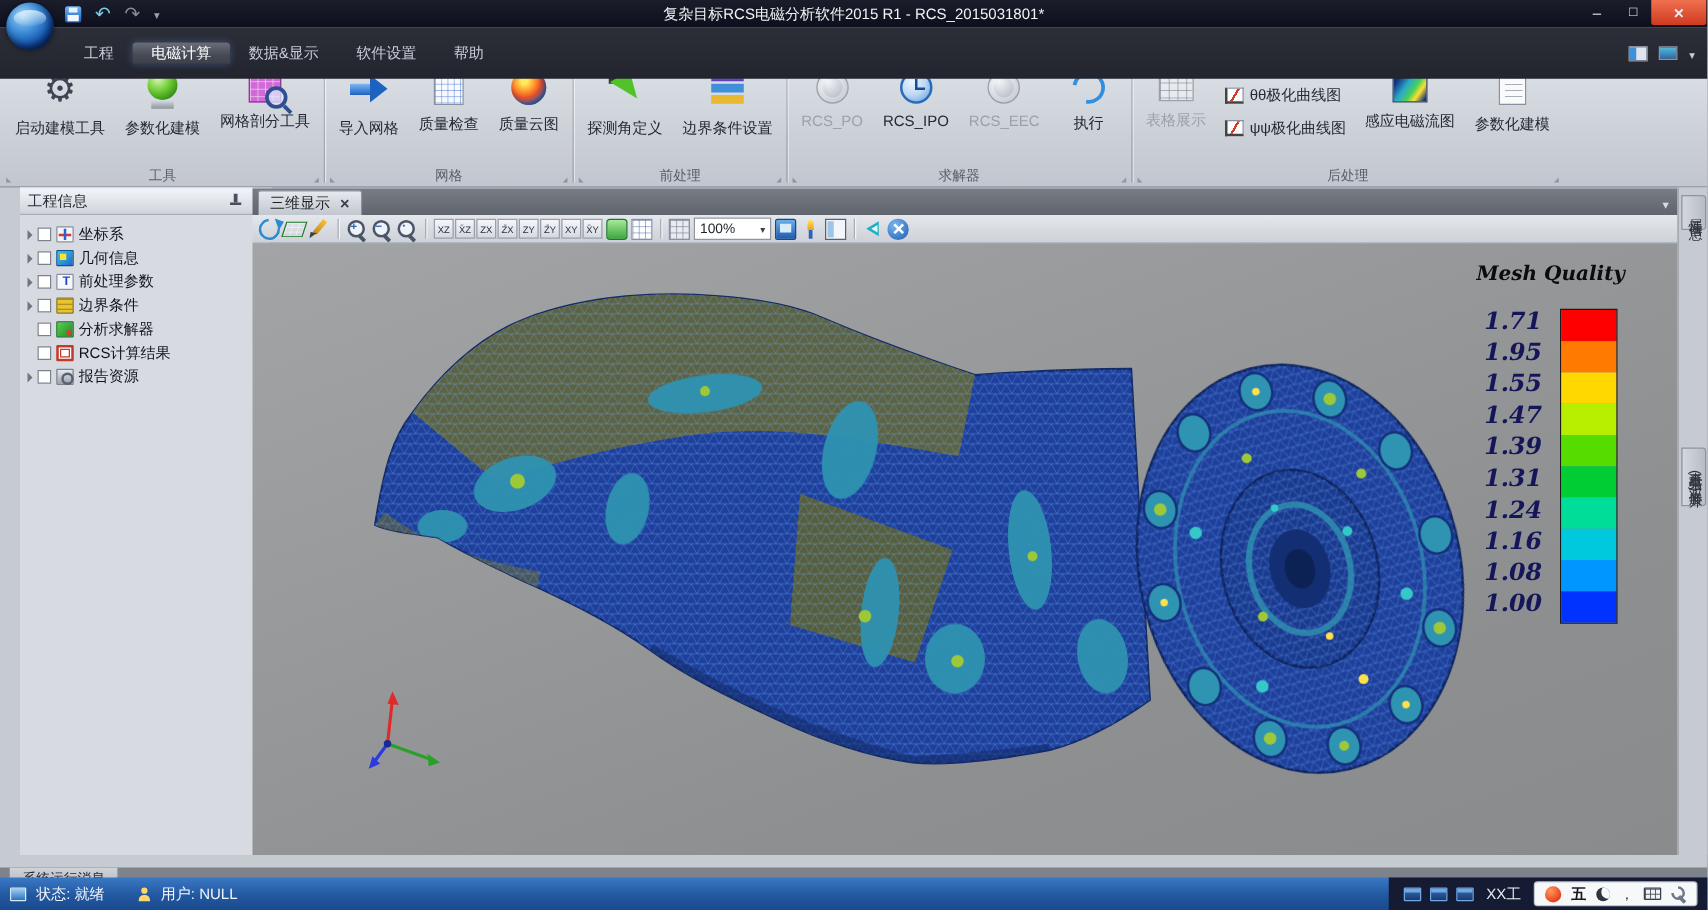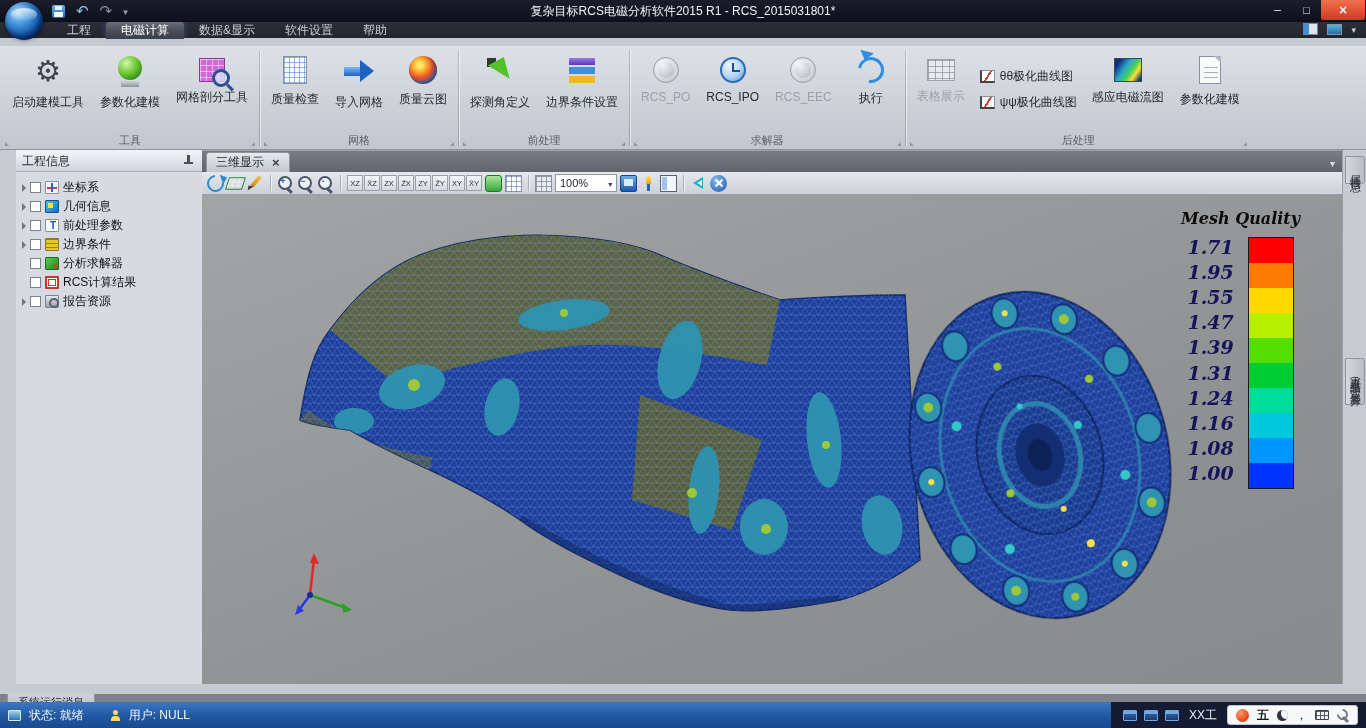--- a/index.html
+++ b/index.html
@@ -19,21 +19,21 @@
 .qat-undo::before{content:"↶";color:#7fd0e8;font-size:15px}
 .qat-redo::before{content:"↷";color:#8a8f9a;font-size:15px}
 .qat-caret::before{content:"▾";color:#9aa0ac;font-size:9px}
 .title{position:absolute;left:200px;right:200px;top:0;height:22px;line-height:22px;text-align:center;color:#f2f3f6;font-size:12px;white-space:nowrap}
 .winbtns{position:absolute;right:0;top:0;height:22px;display:flex;align-items:flex-start}
 .wb{width:29px;height:20px;display:flex;align-items:center;justify-content:center;color:#e8eaf0;font-size:12px}
 .wb.max{font-size:11px}
 .wb.close{width:44px;font-size:14px;font-weight:bold;background:linear-gradient(#f0704f,#cf3a20);border-radius:0 0 2px 2px;margin-right:1px}
 
 
-.menubar{position:absolute;top:22px;left:0;right:0;height:16px;background:linear-gradient(#2c2e38,#22242e);display:flex;align-items:flex-start;z-index:20}
+.menubar{position:absolute;top:22px;left:0;right:0;height:41px;background:linear-gradient(#2c2e38,#22242e);display:flex;align-items:center;z-index:20}
 .menu-tabs{display:flex;margin-left:52px}
 .mtab{padding:0 15px;display:flex;align-items:center;color:#c9cdd6;font-size:12px}
 .mtab.active{background:linear-gradient(#6a6e7a,#454a55 60%,#3b404b);color:#fff;border-radius:3px 3px 0 0;box-shadow:0 0 7px rgba(120,180,255,.3)}
 .menu-right{margin-left:auto;display:flex;align-items:center;gap:9px;padding-right:10px}
 .mr-panel{width:15px;height:12px;background:#dfe5ee;border:1px solid #7a8294;position:relative}
 .mr-panel::before{content:"";position:absolute;left:0;top:0;bottom:0;width:5px;background:#3f8fd9}
 .mr-display{width:15px;height:11px;border:1px solid #8a92a2;background:linear-gradient(#56b8d8,#2a6aa8)}
 .mr-caret::before{content:"▾";color:#c9cdd6;font-size:9px}
 
 
@@ -146,21 +146,21 @@
 .vt-flip::after{content:"";position:absolute;left:7px;top:5px;border-right:5px solid #e8f6fa;border-top:3px solid transparent;border-bottom:3px solid transparent}
 .vt-closeview{background:radial-gradient(circle at 35% 30%,#7ab8f0,#1d5ab0);border-radius:50%}
 .vt-closeview::before,.vt-closeview::after{content:"";position:absolute;left:3.5px;top:7.5px;width:10px;height:2px;background:#fff}
 .vt-closeview::before{transform:rotate(45deg)}
 .vt-closeview::after{transform:rotate(-45deg)}
 .viewport{flex:1;position:relative;background:linear-gradient(160deg,#a3a4a6,#8e8f91 70%,#8a8b8d);overflow:hidden}
 .model-svg{position:absolute;left:0;top:0}
 
 
 .legend{position:absolute;top:14px;right:42px;display:flex;flex-direction:column;align-items:center}
-.legend-title{font-family:"DejaVu Serif","Liberation Serif",serif;font-style:italic;font-weight:bold;font-size:16px;color:#0c0c0c;margin-bottom:6px;white-space:nowrap}
+.legend-title{font-family:"DejaVu Serif","Liberation Serif",serif;font-style:italic;font-weight:bold;font-size:16px;color:#0c0c0c;margin-bottom:16px;white-space:nowrap}
 .legend-body{display:flex;align-items:flex-start;gap:14px}
 .legend-vals{display:flex;flex-direction:column}
 .lval{height:25.2px;display:flex;align-items:center;justify-content:flex-end;font-family:"DejaVu Serif","Liberation Serif",serif;font-style:italic;font-weight:bold;font-size:19px;color:#15155a}
 .legend-bar{display:flex;flex-direction:column;border:1px solid #1a1a1a;margin-top:3px}
 .lseg{width:44px;height:25px}
 
 
 .right-strip{position:absolute;right:0;top:150px;bottom:44px;width:24px;background:#c6cbd2;border-left:1px solid #9aa0a8}
 .rtab{position:absolute;left:2px;width:20px;background:linear-gradient(90deg,#d4d8de,#b8bdc5);border:1px solid #8f959e;border-radius:0 3px 3px 0;display:flex;align-items:center;justify-content:center;padding:9px 0}
 .rtab span{writing-mode:vertical-rl;font-size:11px;color:#2f343c;letter-spacing:2px;white-space:nowrap}
@@ -262,27 +262,27 @@
             <span class="rlabel">网格剖分工具</span>
           </div>
         </div>
       <div class="grp-label">工具</div>
     </div>
     <div class="rsep"></div>
     <div class="rgroup">
       <div class="rbtns">
 
           <div class="rbtn">
+            <span class="ic ic-import"></span>
+            <span class="rlabel">导入网格</span>
+          </div>
+
+          <div class="rbtn">
             <span class="ic ic-qcheck"></span>
             <span class="rlabel">质量检查</span>
-          </div>
-
-          <div class="rbtn">
-            <span class="ic ic-import"></span>
-            <span class="rlabel">导入网格</span>
           </div>
 
           <div class="rbtn">
             <span class="ic ic-qcloud"></span>
             <span class="rlabel">质量云图</span>
           </div>
         </div>
       <div class="grp-label">网格</div>
     </div>
     <div class="rsep"></div>

